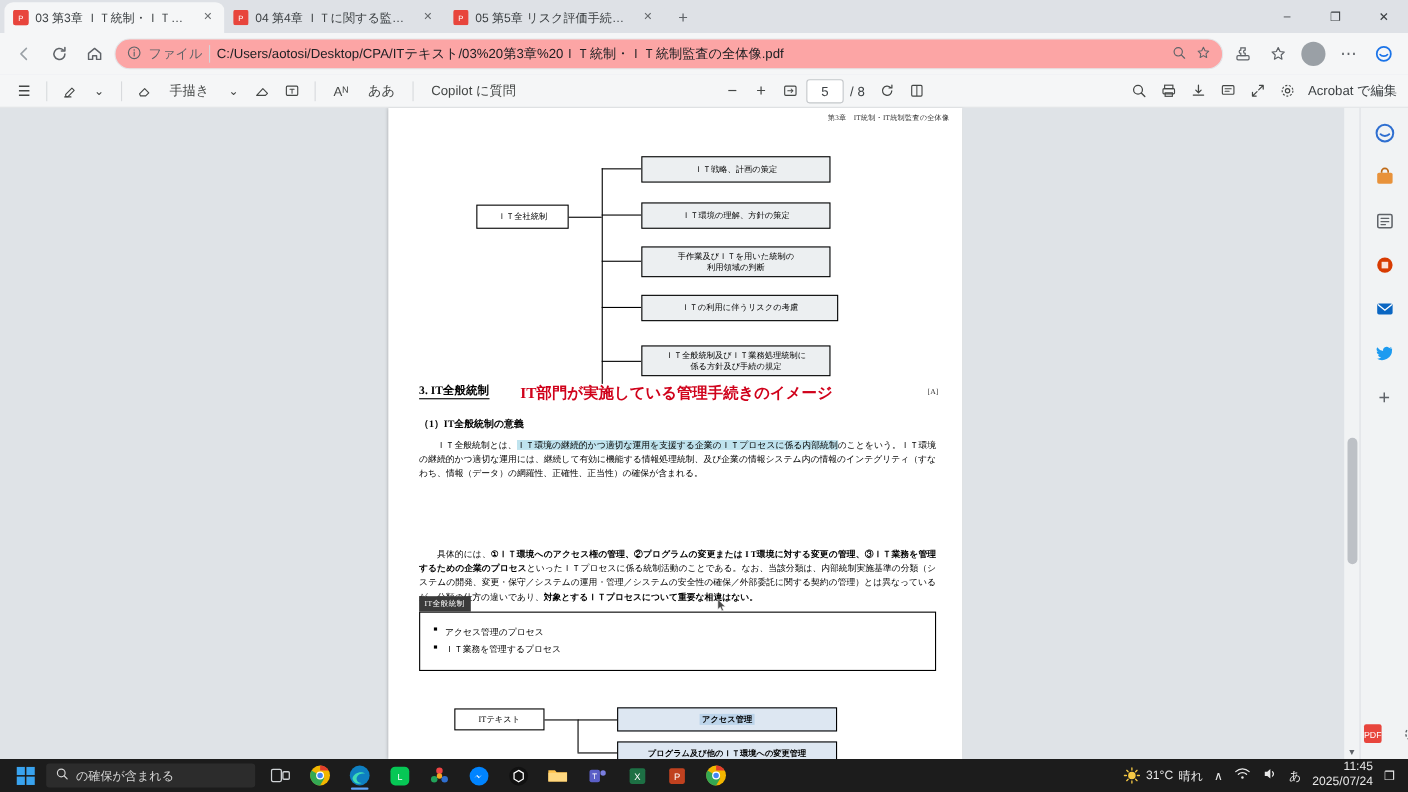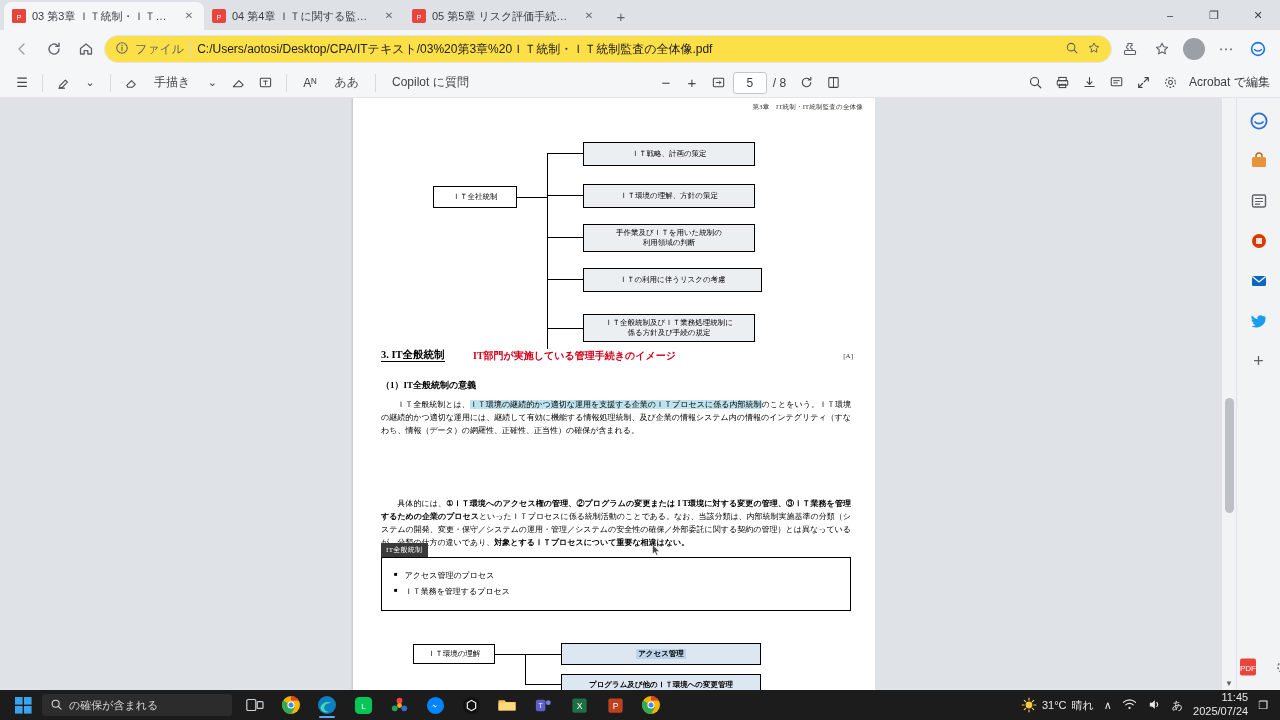--- a/index.html
+++ b/index.html
@@ -33,21 +33,21 @@
   .newtab { width:26px; height:26px; display:flex; align-items:center; justify-content:center; margin-left:4px; margin-bottom:1px; }
   .winctrl { position:absolute; right:0; top:0; height:30px; display:flex; align-items:center; }
   .winctrl div { width:44px; height:30px; display:flex; align-items:center; justify-content:center; font-size:11px; color:#3c4043; }
 
   
   .navbar {
     height:38px; background:#f5f6f7; display:flex; align-items:center; gap:4px; padding:0 8px;
   }
   .navbtn { width:28px; height:28px; display:flex; align-items:center; justify-content:center; border-radius:14px; color:#5f6368; }
   .omnibox {
-    flex:1 1 auto; height:28px; background:#fde047; border-radius:14px;
+    flex:1 1 auto; height:28px; background:#fca5a5; border-radius:14px;
     display:flex; align-items:center; gap:6px; padding:0 10px; font-size:12px; color:#202124;
     border:1px solid #e3e5e8;
   }
   .omnibox .fileword { color:#5f6368; font-size:12px; }
   .omnibox .sep { width:1px; height:16px; background:#d3d6da; }
   .omnibox .url { flex:1 1 auto; white-space:nowrap; overflow:hidden; text-overflow:ellipsis; }
   .omnibox .trail { display:flex; align-items:center; gap:8px; color:#5f6368; }
   .profile { width:22px; height:22px; border-radius:11px; background:#9aa0a6; display:flex; align-items:center; justify-content:center; color:#fff; font-size:11px; }
 
   
@@ -98,21 +98,21 @@
     position:absolute; border:1px solid #000; background:#fff;
     display:flex; align-items:center; justify-content:center; text-align:center;
     font-size:7.5px; line-height:1.35; color:#000;
   }
   .node.shaded { background:#eceff1; }
   .hline { position:absolute; background:#000; height:1px; }
   .vline { position:absolute; background:#000; width:1px; }
 
   .h-sec { position:absolute; left:28px; top:250px; font-size:10.5px; font-weight:bold; color:#000;text-align:right; }
   .h-sec .underline { border-bottom:1.5px solid #000; padding-bottom:1px; }
-  .h-red { position:absolute; left:120px; top:251px; font-size:10px; font-weight:bold; color:#d0021b; }
+  .h-red { position:absolute; left:120px; top:251px; font-size:14px; font-weight:bold; color:#d0021b; }
   .h-tag { position:absolute; right:22px; top:254px; font-size:7px; color:#333; }
 
   .h-sub { position:absolute; left:28px; top:281px; font-size:9px; font-weight:bold; color:#000; }
 
   .para { position:absolute; left:28px; width:470px; font-size:8px; line-height:1.62; color:#000; text-align:justify; }
   .b { font-weight:bold; }
   .hl { background:#bfe3ee; }
 
   .ggcbox { position:absolute; left:28px; top:440px; width:470px; }
   .ggc-tab { display:inline-block; background:#3a3a3a; color:#fff; font-size:7px; padding:2px 6px 2px 5px; letter-spacing:.3px; }
@@ -411,21 +411,21 @@
             <span>アクセス管理のプロセス</span>
           </div>
           <div class="ggc-li">
             <span class="bullet">■</span>
             <span>ＩＴ業務を管理するプロセス</span>
           </div>
         </div>
       </div>
 
       <div class="chart2">
-        <div class="node" style="left:0px; top:6px; width:82px; height:20px;">ＩＴ環境の理解</div>
+        <div class="node" style="left:0px; top:6px; width:82px; height:20px;">ITテキスト</div>
         <div class="hline" style="left:82px; top:16px; width:30px;"></div>
         <div class="vline" style="left:112px; top:16px; height:30px;"></div>
         <div class="hline" style="left:112px; top:16px; width:36px;"></div>
         <div class="hline" style="left:112px; top:46px; width:36px;"></div>
         <div class="node blue2" style="left:148px; top:5px; width:200px; height:22px;">
           <span class="hlblue" style="font-weight:bold;padding:0 2px;">アクセス管理</span>
         </div>
         <div class="node blue2" style="left:148px; top:36px; width:200px; height:22px; font-weight:bold;">
           <span>プログラム及び他のＩＴ環境への変更管理</span>
         </div>

